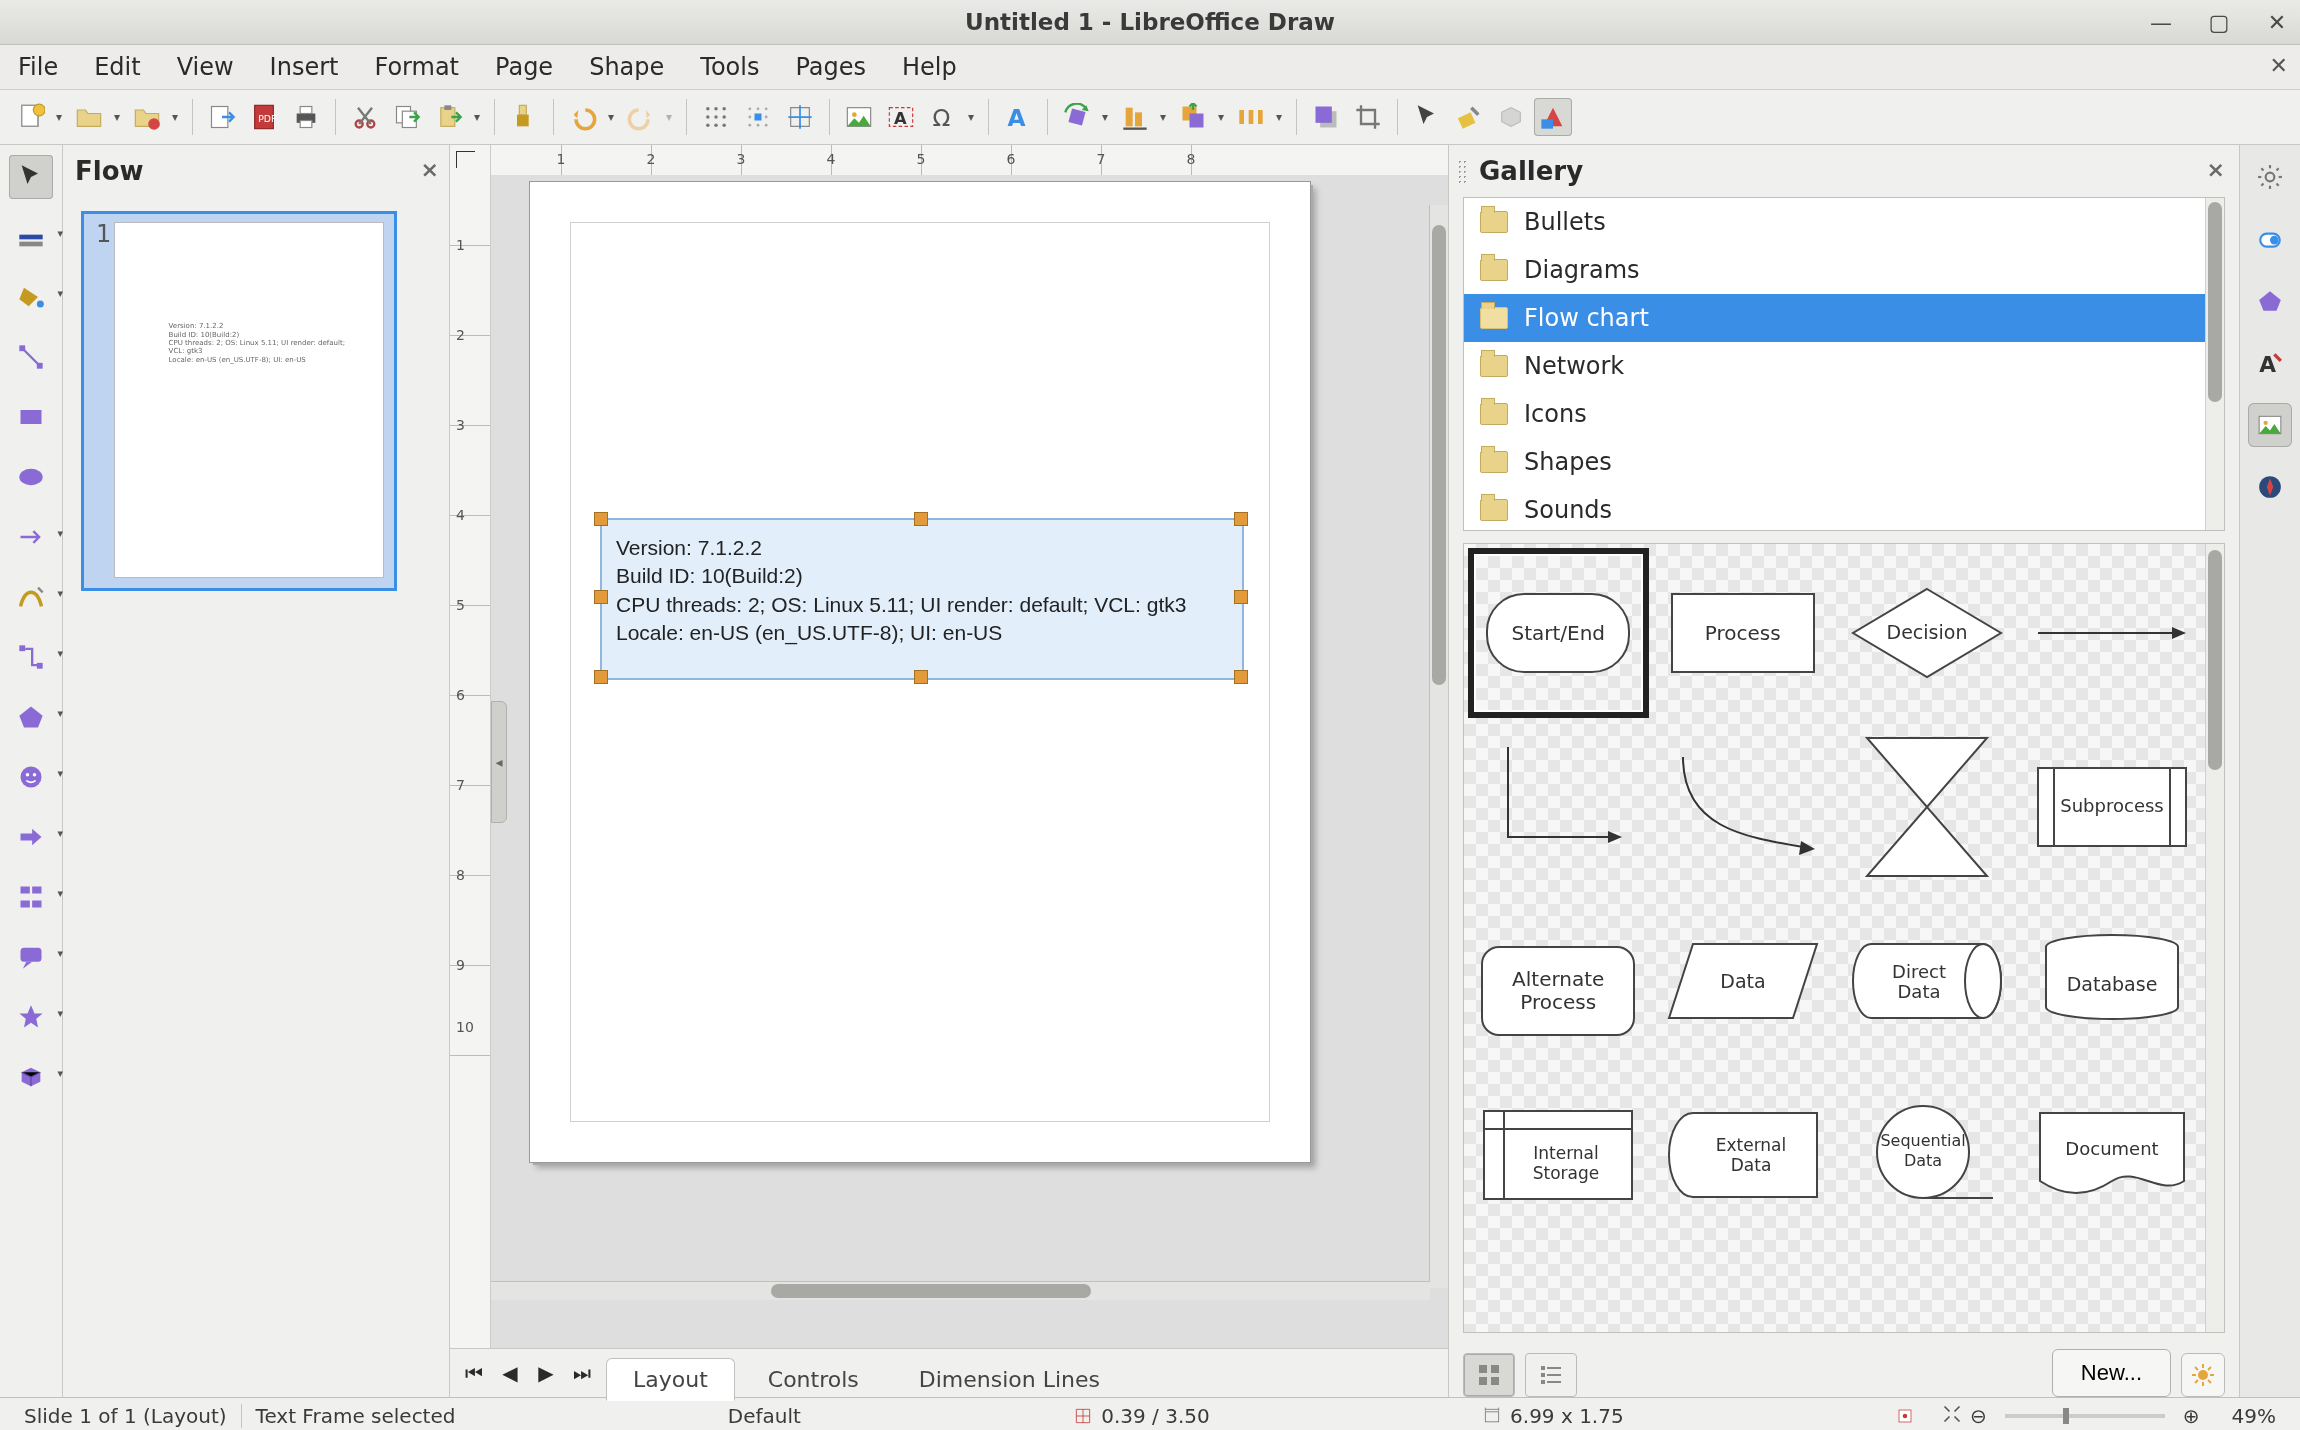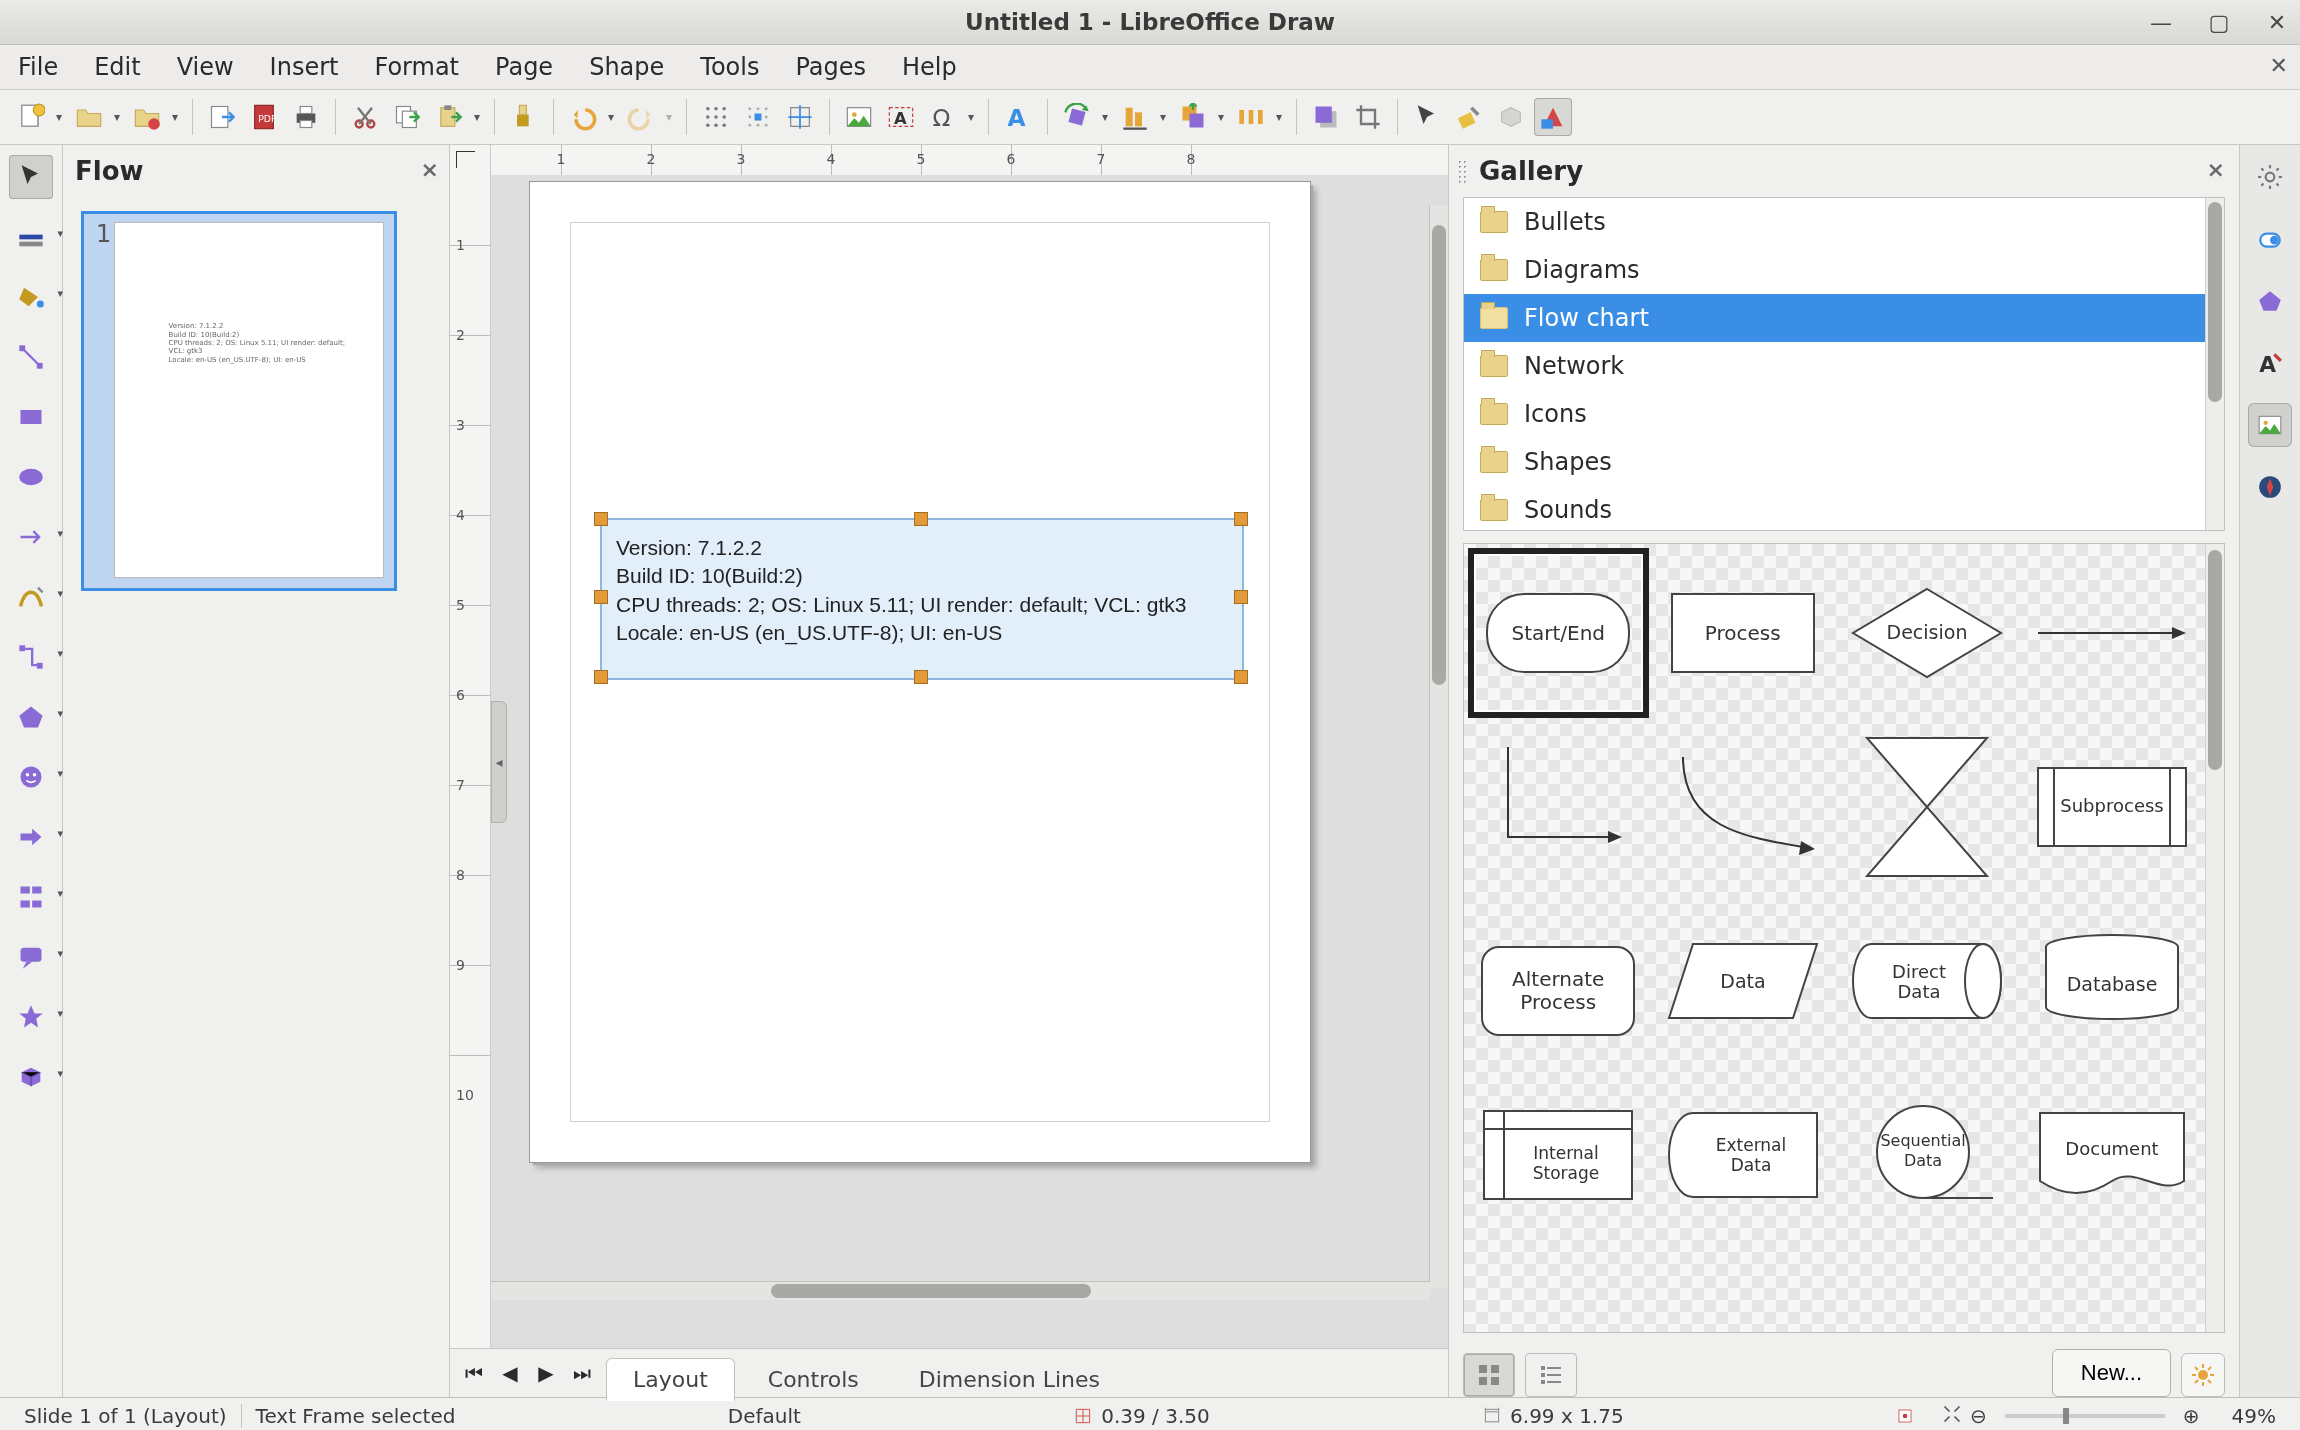--- a/index.html
+++ b/index.html
@@ -864,21 +864,21 @@
           <div class="label" style="top:430px">5</div>
         <div class="tick" style="top:520px"></div>
           <div class="label" style="top:520px">6</div>
         <div class="tick" style="top:610px"></div>
           <div class="label" style="top:610px">7</div>
         <div class="tick" style="top:700px"></div>
           <div class="label" style="top:700px">8</div>
         <div class="tick" style="top:790px"></div>
           <div class="label" style="top:790px">9</div>
         <div class="tick" style="top:880px"></div>
-          <div class="label" style="top:920px">10</div>
+          <div class="label" style="top:852px">10</div>
       </div>
       <div class="canvas-scroll">
         <div class="edge-grabber left">◂</div>
         <div class="edge-grabber right">▸</div>
         <div class="page-shadow" style="left:42px; top:10px; width:780px; height:980px;"></div>
         <div class="page" style="left:38px; top:6px; width:780px; height:980px;">
           <div class="margin"></div>
 
           <div class="sel-frame" style="left:70px; top:336px; width:640px; height:158px;"></div>
 

